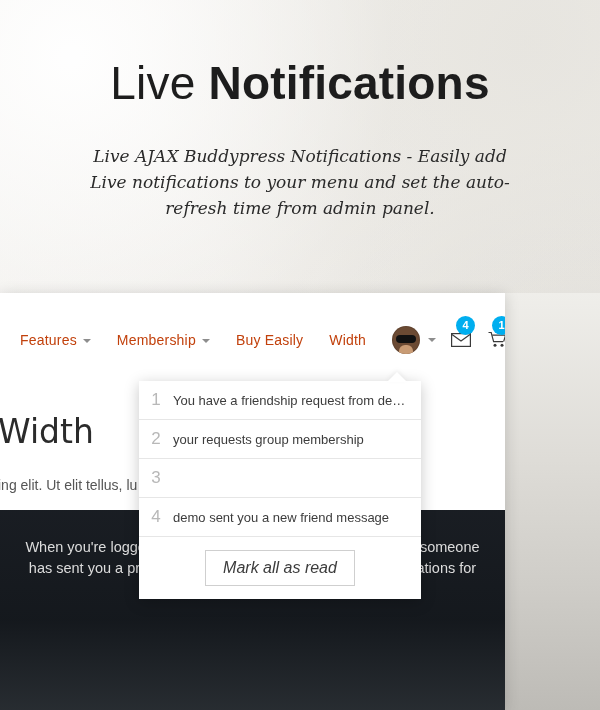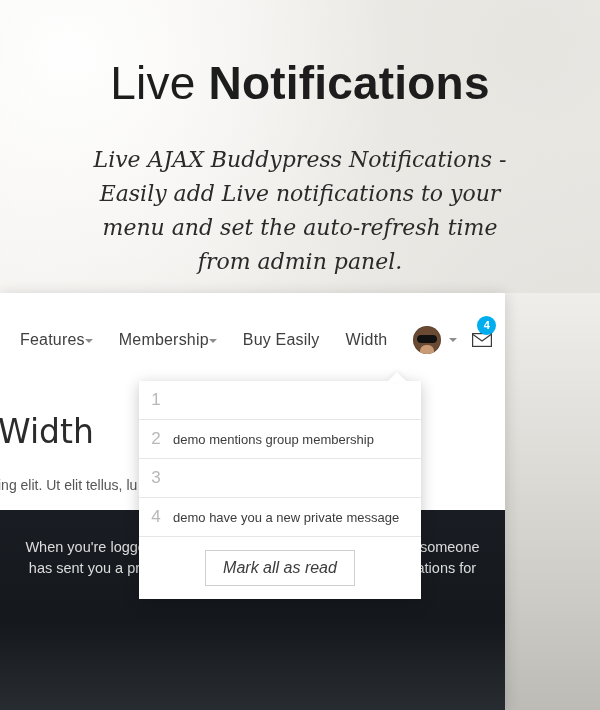--- a/index.html
+++ b/index.html
@@ -45,21 +45,21 @@
     font-weight: 300;
     letter-spacing: 0.2px;
     margin: 0;
   }
   .hero-title .strong {
     font-weight: 700;
   }
   .hero-sub {
     margin: 34px auto 0;
     width: 452px;
-    font-size: 22px;
+    font-size: 17px;
     line-height: 1.55;
     color: #2a2a2a;
     font-style: italic;
     font-family: "DejaVu Serif", serif;
     font-weight: 400;
   }
 
   
   .shot {
     position: absolute;
@@ -81,25 +81,26 @@
     align-items: center;
     padding-left: 20px;
     box-sizing: border-box;
   }
   .nav-links {
     display: flex;
     align-items: center;
     gap: 26px;
   }
   .nav-link {
-    font-size: 16px;
-    color: #404040;
+    font-size: 14px;
+    color: #c2410c;
     letter-spacing: 0.2px;
     display: flex;
     align-items: center;
+    gap: 6px;
     cursor: pointer;
     white-space: nowrap;
   }
   .caret {
     display: inline-block;
     width: 0; height: 0;
     border-left: 4px solid transparent;
     border-right: 4px solid transparent;
     border-top: 4px solid #8d8d8d;
     position: relative;
@@ -357,30 +358,31 @@
     <div class="shot-dark">
       <div class="shot-dark-text">When you're logged in, you will receive realtime notification if someone has sent you a private message. You can also receive notifications for friend requests, mentions, etc.</div>
     </div>
   </div>
 
   <div class="dropdown">
     <div class="dropdown-arrow"></div>
 
     <div class="notif-item">
       <span class="notif-num">1</span>
+      <span class="notif-text">You have a friendship request from demo</span>
     </div>
     <div class="notif-item">
       <span class="notif-num">2</span>
-      <span class="notif-text">demo mentions group membership</span>
+      <span class="notif-text">your requests group membership</span>
     </div>
     <div class="notif-item">
       <span class="notif-num">3</span>
     </div>
     <div class="notif-item">
       <span class="notif-num">4</span>
-      <span class="notif-text">demo have you a new private message</span>
+      <span class="notif-text">demo sent you a new friend message</span>
     </div>
 
     <div class="notif-footer">
       <button class="mark-btn">Mark all as read</button>
     </div>
   </div>
 </div>
 
 </body></html>

